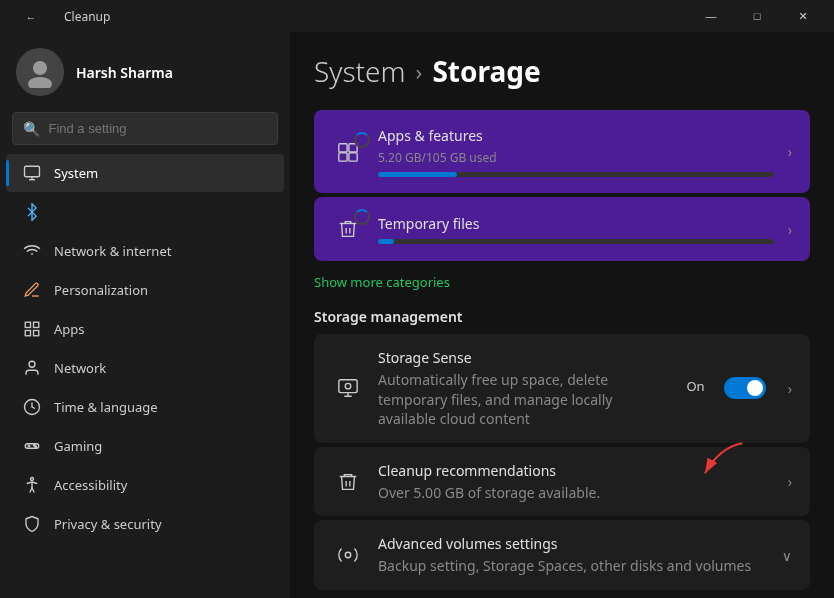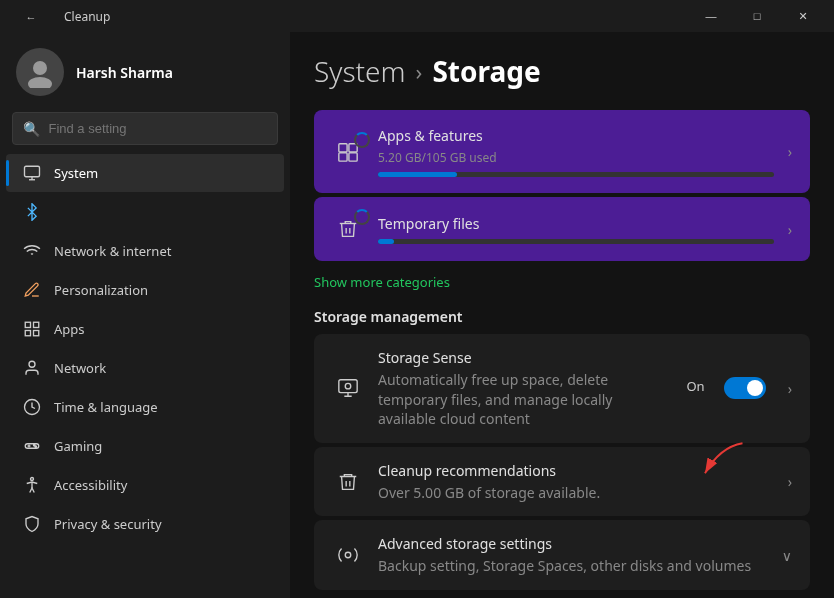--- a/index.html
+++ b/index.html
@@ -554,21 +554,21 @@
   </div>
         <div class="mgmt-card">
 
     <div class="mgmt-icon">
             <svg width="22" height="22" viewBox="0 0 24 24" fill="none" stroke="#ccc" stroke-width="1.5">
               <circle cx="12" cy="12" r="3"></circle>
               <path d="M19.07 4.93a10 10 0 0 1 0 14.14M4.93 4.93a10 10 0 0 0 0 14.14"></path>
             </svg>
           </div>
     <div class="mgmt-body">
-      <div class="mgmt-title">Advanced storage settings</div>
+      <div class="mgmt-title">Advanced volumes settings</div>
       <div class="mgmt-desc">Backup setting, Storage Spaces, other disks and volumes</div>
     </div>
     <span class="chevron-down">∨</span>
   </div>
       </div>
 
   </div>
 </div>
 
 </body></html>

